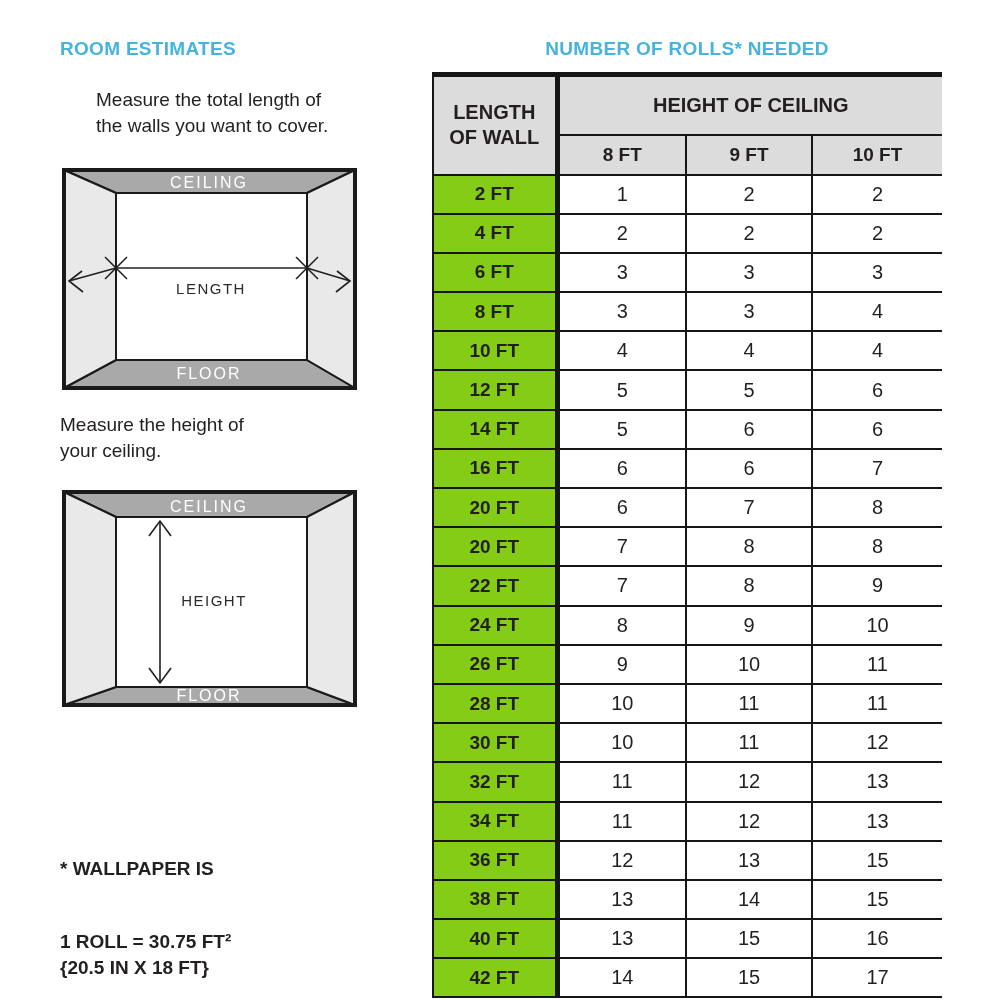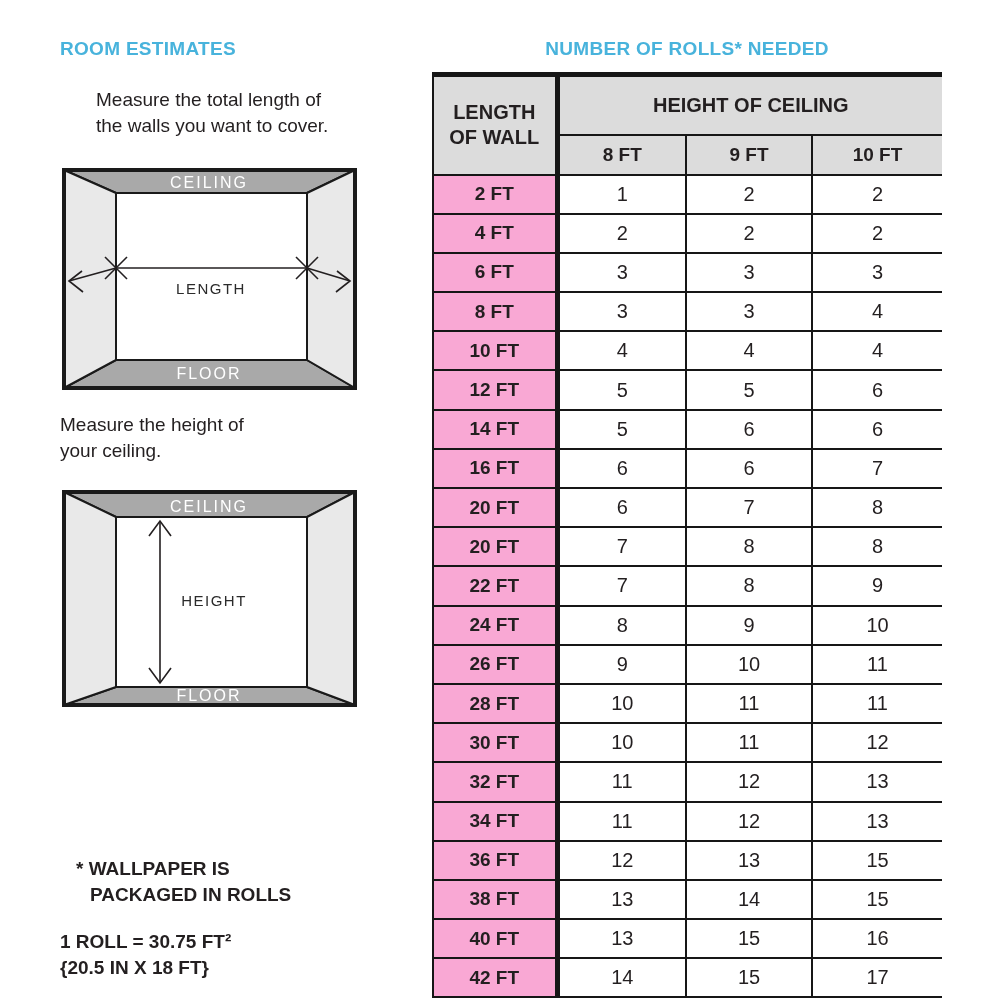--- a/index.html
+++ b/index.html
@@ -37,21 +37,21 @@
   }
   table.rolls thead th { background:#dcdcdc; font-size:20px; font-weight:bold; }
   table.rolls .corner {
     border-right:5px solid #161616; white-space:pre-line; line-height:25px; font-size:20px;
   }
   table.rolls tr.hrow1 { height:60px; }
   table.rolls tr.hrow2 { height:40px; }
   table.rolls tr.hrow2 th { font-size:19px; }
   table.rolls tbody tr { height:39.2px; }
   table.rolls tbody th {
-    background:#f9a8d4; font-size:19px; font-weight:bold;
+    background:#84cc16; font-size:19px; font-weight:bold;
     border-right:5px solid #161616;
   }
   table.rolls tbody td { background:#ffffff; font-size:20px; font-weight:400; }
   table.rolls .no-right { border-right:none; }
 </style>
 </head>
 <body>
 
 <div class="page">
 
@@ -99,23 +99,22 @@
     <text class="dlabel-light" x="147" y="211" text-anchor="middle">FLOOR</text>
     <g stroke="#231f20" stroke-width="1.6" fill="none">
       <line x1="98" y1="31" x2="98" y2="193"></line>
       <polyline points="87,46 98,31 109,46"></polyline>
       <polyline points="87,178 98,193 109,178"></polyline>
     </g>
     <text class="dlabel-dark" x="152" y="116" text-anchor="middle">HEIGHT</text>
   </svg>
 
 
-  <div class="footnote" style="top:856px;margin-left:16px;">
+  <div class="footnote" style="top:856px;">
     <span>* WALLPAPER IS</span>
-    <span class="indent">PACKAGED IN ROLLS</span>
   </div>
 
   <div class="footnote" style="top:929px;">
     <span>1 ROLL = 30.75 FT²</span>
     <span>{20.5 IN X 18 FT}</span>
   </div>
 
   <h2 class="accent-heading table-heading">NUMBER OF ROLLS* NEEDED</h2>
 
   <table class="rolls">

